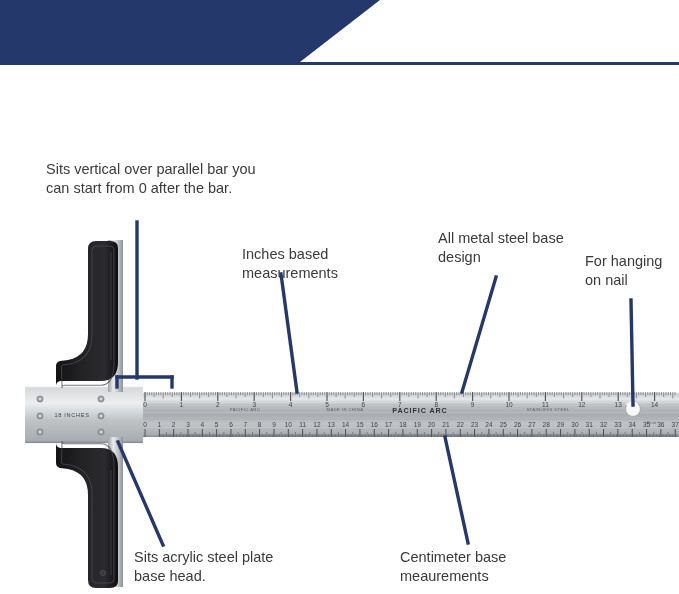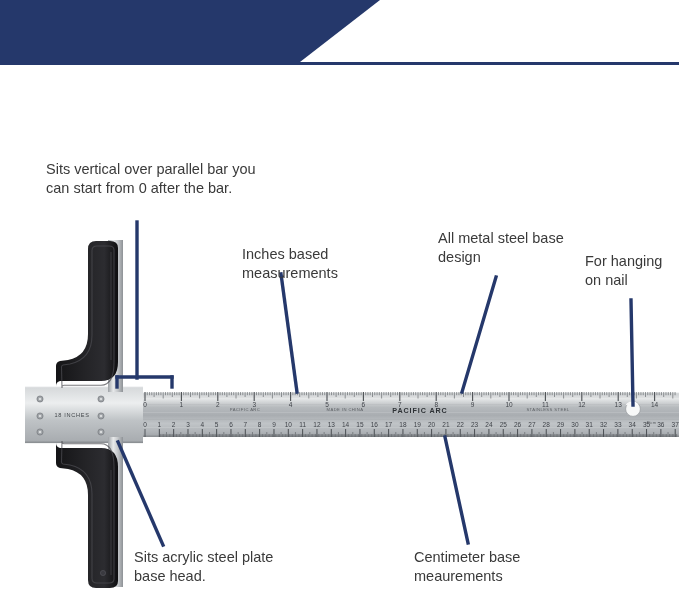--- a/index.html
+++ b/index.html
@@ -58,21 +58,21 @@
     font-size: 14.5px;
     line-height: 19px;
     color: #3a3a3a;
     white-space: pre-line;
   }
   #callout-vertical   { left: 46px;  top: 160px; width: 210px; }
   #callout-inches     { left: 242px; top: 245px; width: 140px; }
   #callout-blade      { left: 438px; top: 229px; width: 130px; }
   #callout-hanging    { left: 585px; top: 252px; width: 95px; }
   #callout-acrylic    { left: 134px; top: 548px; width: 160px; }
-  #callout-centimeter { left: 414px; top: 548px; width: 160px; }
+  #callout-centimeter { left: 400px; top: 548px; width: 160px; }
 
   
   #leaders {
     position: absolute;
     left: 0;
     top: 0;
     width: 679px;
     height: 594px;
     pointer-events: none;
   }

